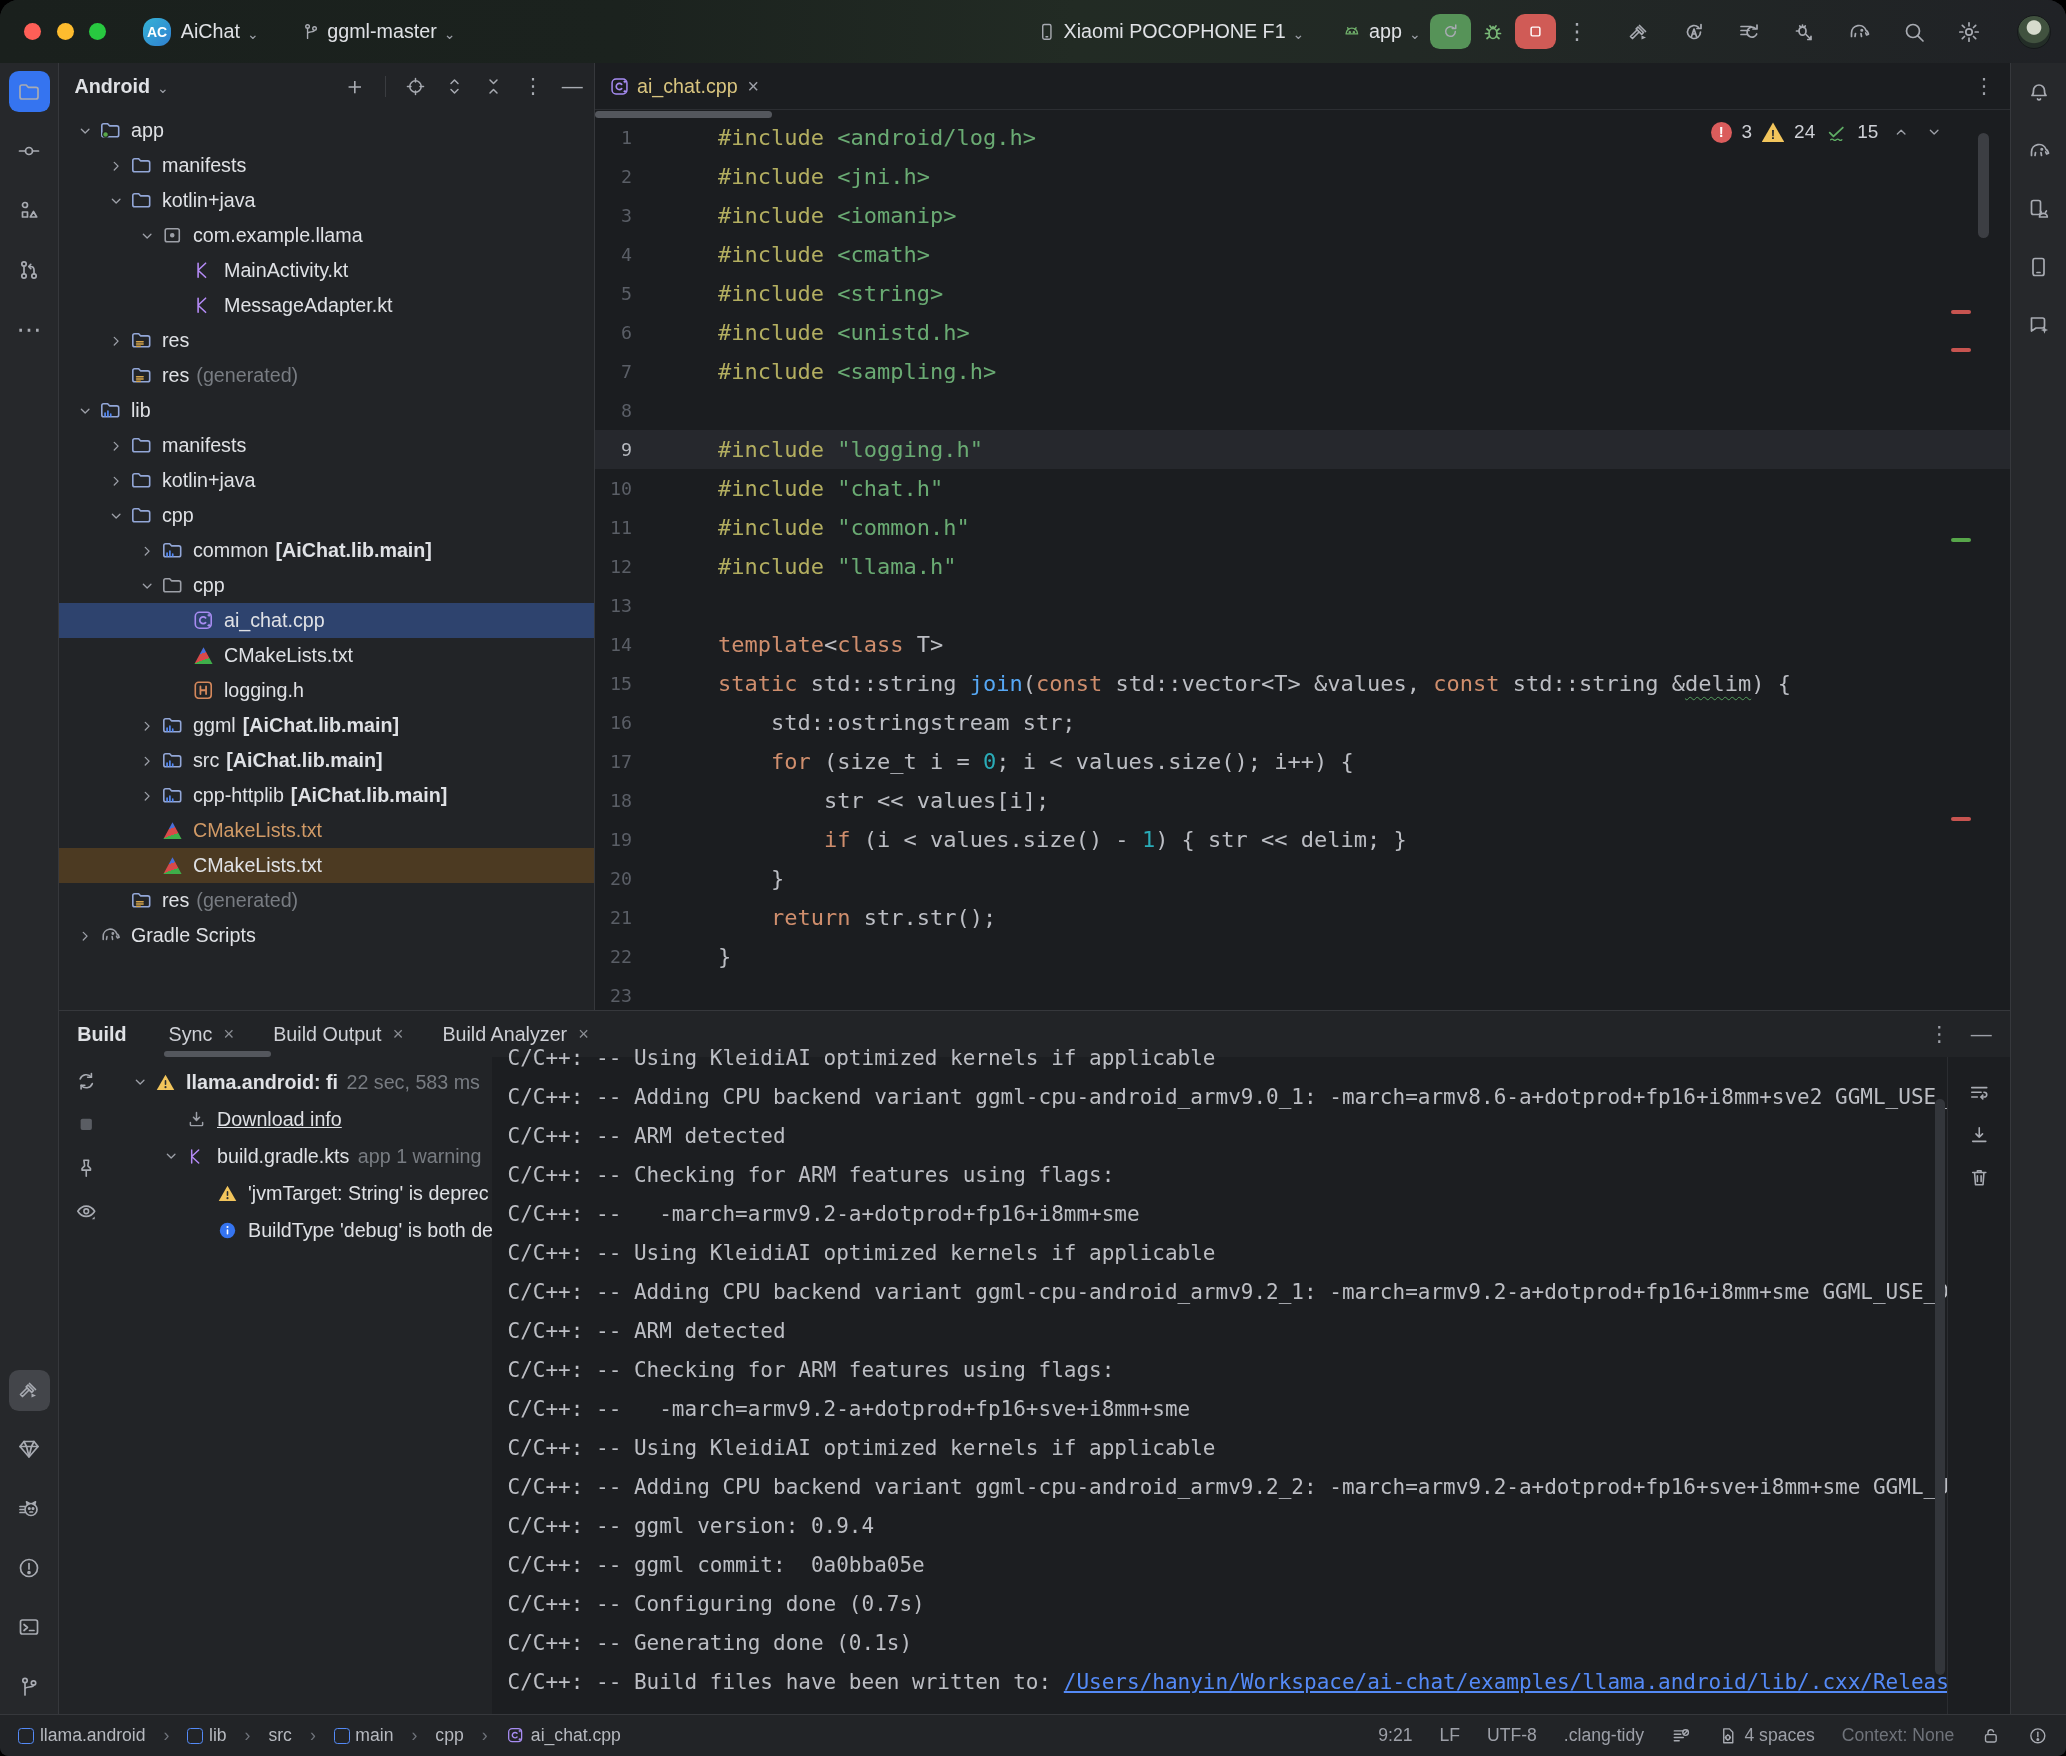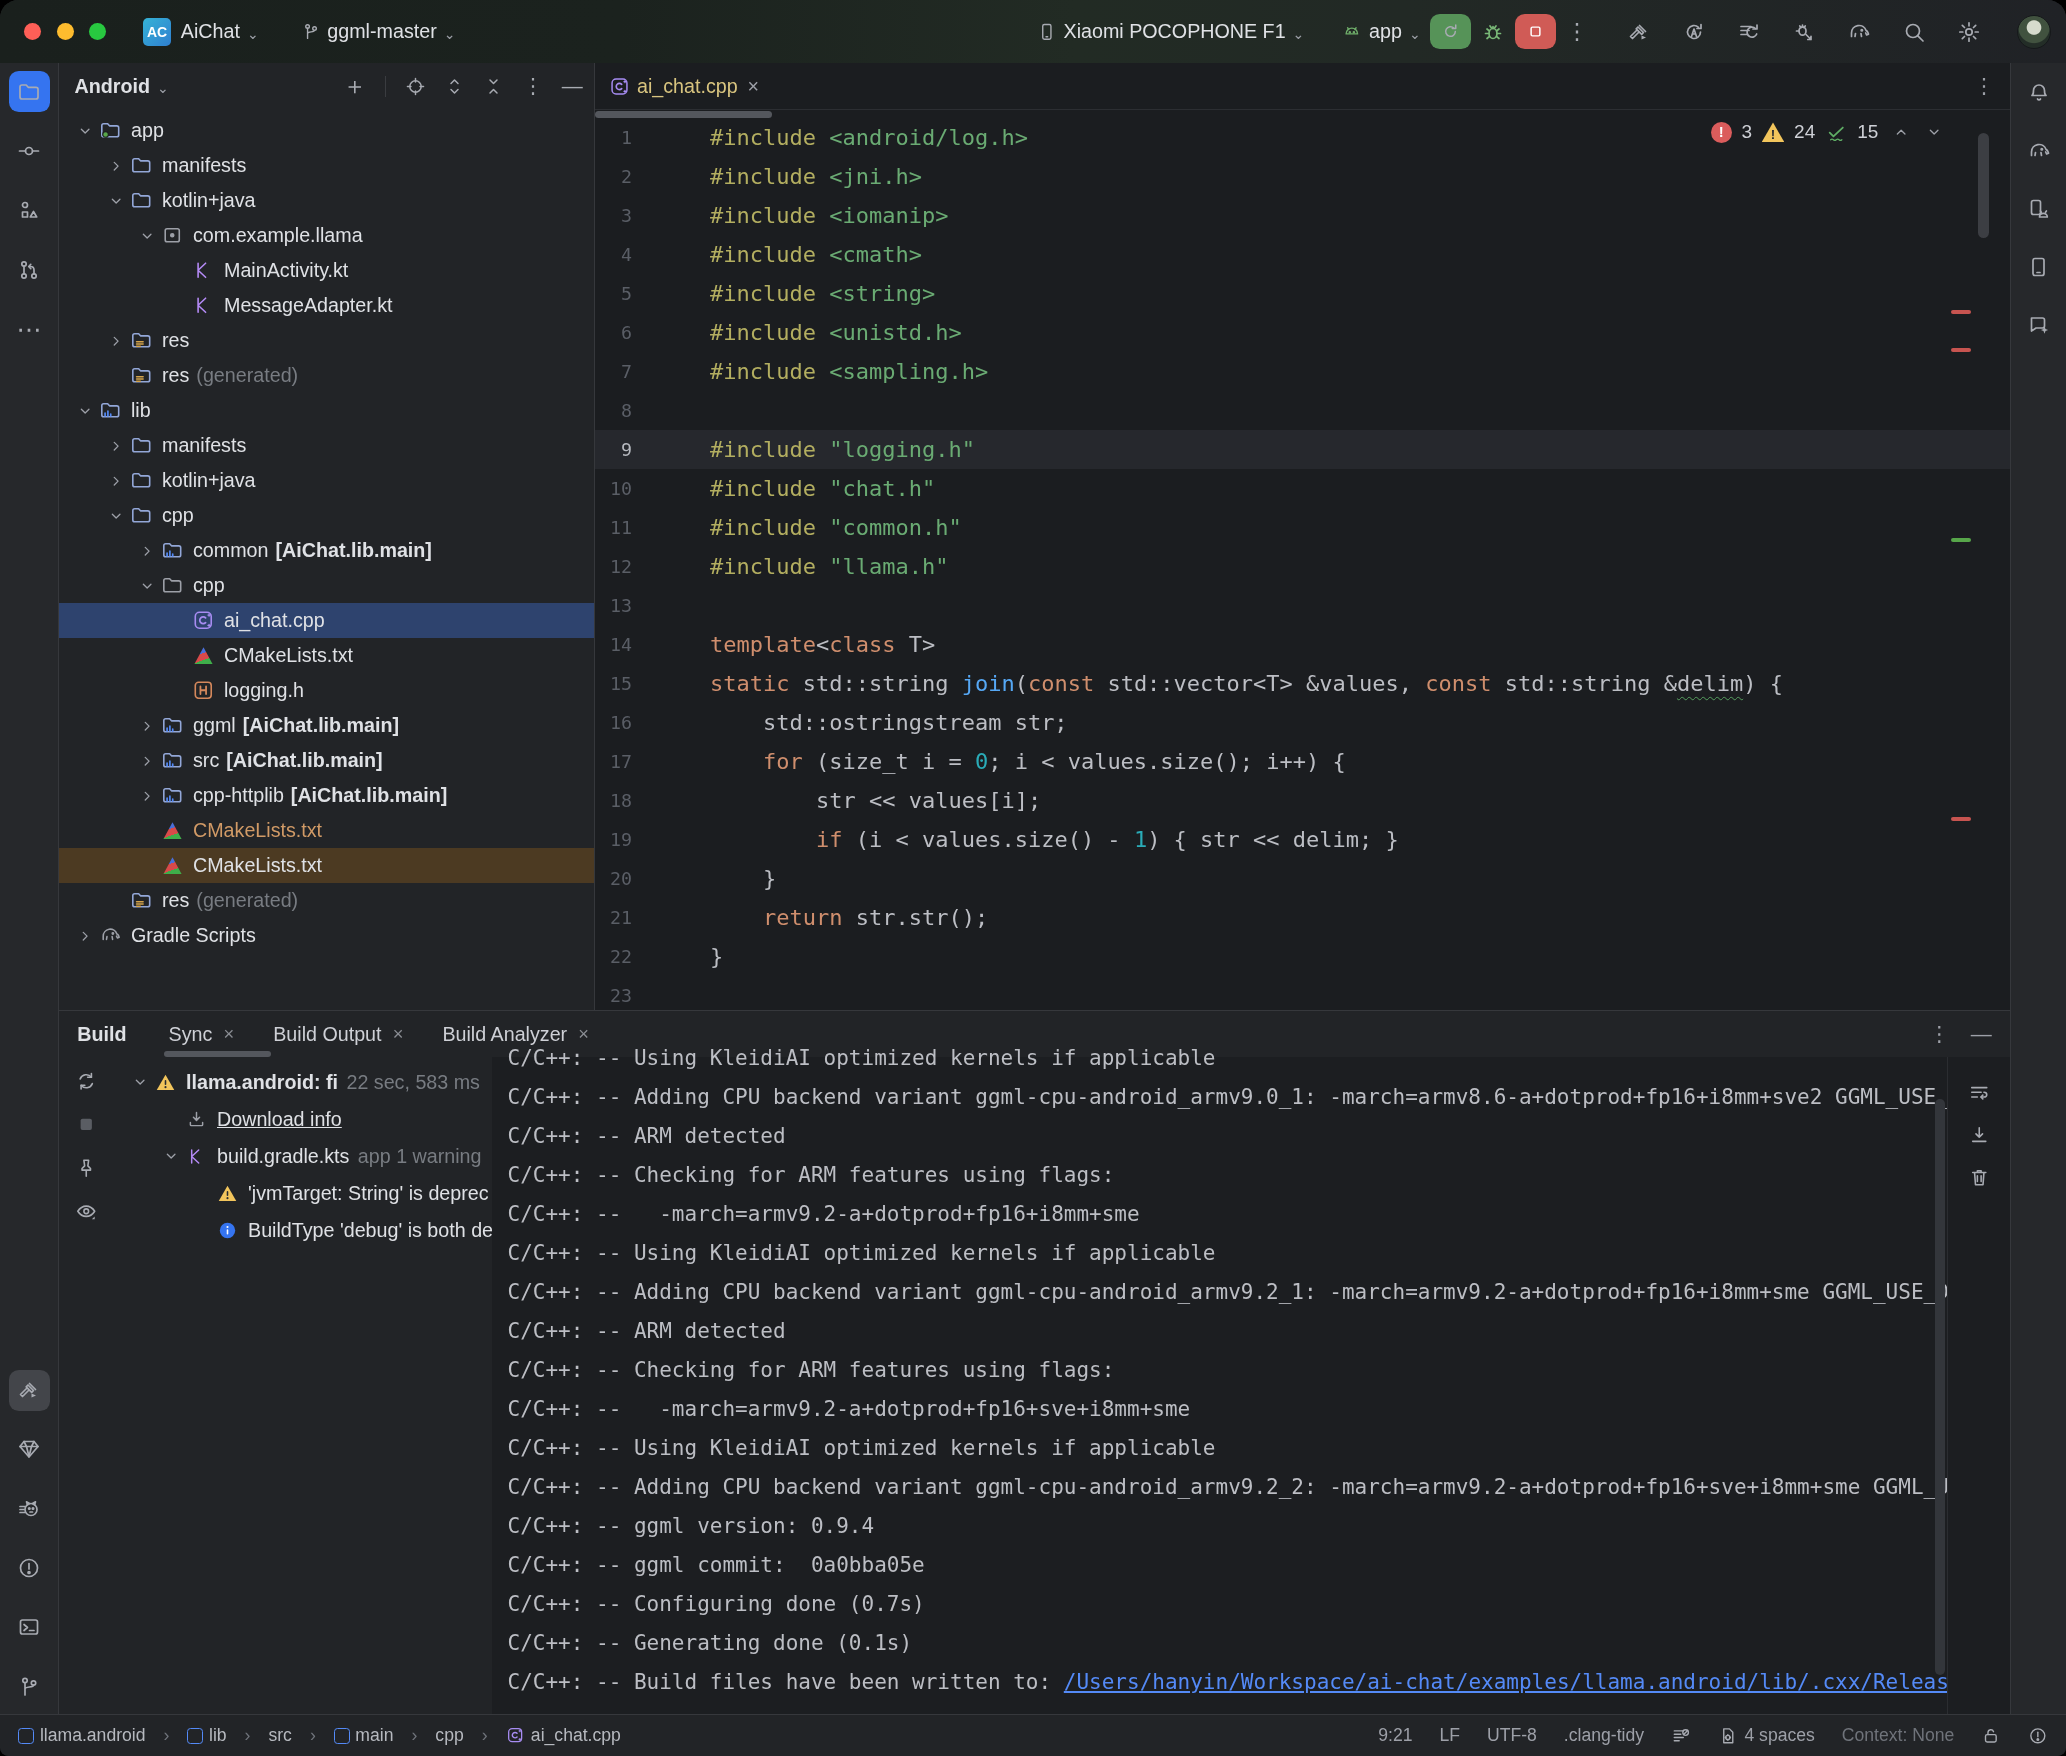--- a/index.html
+++ b/index.html
@@ -4,21 +4,21 @@
 <style>
   html,body{margin:0;padding:0;background:#000;width:2066px;height:1757px;overflow:hidden;
     font-family:"Liberation Sans",sans-serif;-webkit-font-smoothing:antialiased;}
   .window{position:absolute;inset:0;background:#1d1f22;border-radius:18.3px 18.3px 8.4px 8.4px;overflow:hidden;}
   
   .titlebar{height:63px;display:flex;align-items:center;
     background:linear-gradient(90deg,#1a201d 0%,#1b221e 30%,#222b24 52%,#222925 68%,#202226 100%);
     padding:0 15.5px 0 24px;box-sizing:border-box;}
   .traffic{display:flex;gap:15.5px;margin-right:37px;}
   .tl{width:17px;height:17px;border-radius:50%;}
-  .badge{width:28px;height:28px;border-radius:5px;background:linear-gradient(135deg,#35b3d6,#2f7fd0);
+  .badge{width:28px;height:28px;border-radius:12px;background:linear-gradient(135deg,#35b3d6,#2f7fd0);
     color:#fff;font-weight:bold;font-size:14px;display:flex;align-items:center;justify-content:center;margin-right:9.8px;}
   .tb-label{color:#dfe1e5;font-size:19.7px;}
   .tb-chev{color:#9da0a8;font-size:14px;margin:4.2px 0 0 7px;}
   .tb-group{display:flex;align-items:center;}
   .ic{display:inline-flex;align-items:center;justify-content:center;color:#a8abb2;}
   .ic svg{width:24px;height:24px;}
   .small-ic svg{width:19.7px;height:19.7px;}
   .run-btn{width:41px;height:35px;border-radius:9.8px;background:#569358;display:flex;align-items:center;justify-content:center;color:#eef3ee;margin:0 9.8px;}
   .run-btn svg{width:21px;height:21px;}
   .stop-btn{width:41px;height:35px;border-radius:9.8px;background:#d05b56;display:flex;align-items:center;justify-content:center;color:#fff;margin:0 9.8px;}
@@ -71,21 +71,21 @@
   .tab-label{color:#d8c47f;font-size:19.7px;margin:0 9.8px 0 7px;}
   .tab-close{color:#9da0a8;font-size:19.7px;}
   .tab-kebab{margin-left:auto;margin-right:15.5px;color:#9da0a8;font-size:21px;}
   .hthumb{position:absolute;top:48px;left:0;width:177px;height:7px;background:#54575d;border-radius:3.5px;}
   .code{flex:1;position:relative;font-family:"DejaVu Sans Mono",monospace;font-size:22px;line-height:39px;
     padding-top:8.4px;overflow:hidden;white-space:pre;}
   .cl{position:relative;height:39px;}
   .cl.current{background:#26282d;}
   .ln{position:absolute;left:0;width:37px;text-align:right;font-size:18.3px;color:#5a5e66;}
   .cl.current .ln{color:#b6b9bf;}
-  .lt{position:absolute;left:115px;top:0;}
+  .lt{position:absolute;left:123px;top:0;}
   .tk-p{color:#bcbec4;} .tk-d{color:#b3ae60;} .tk-s{color:#6aab73;} .tk-k{color:#cf8e6d;}
   .tk-f{color:#56a8f5;} .tk-n{color:#2aacb8;}
   .tk-u{color:#bcbec4;text-decoration:underline wavy #56a05f 1.4px;text-underline-offset:4.9px;}
   .inspections{position:absolute;top:58px;right:67px;display:flex;align-items:center;gap:9.8px;
     color:#ced0d6;font-size:19px;}
   .insp-badge{width:21px;height:21px;border-radius:50%;background:#db5c5c;color:#fff;font-size:14.8px;font-weight:bold;
     display:flex;align-items:center;justify-content:center;}
   .insp-tri{width:22.5px;height:19.7px;background:#f2c55c;clip-path:polygon(50% 0,100% 100%,0 100%);
     display:flex;align-items:flex-end;justify-content:center;color:#2b2d30;font-size:13.4px;font-weight:bold;}
   .insp-ic svg{width:22.5px;height:22.5px;}

